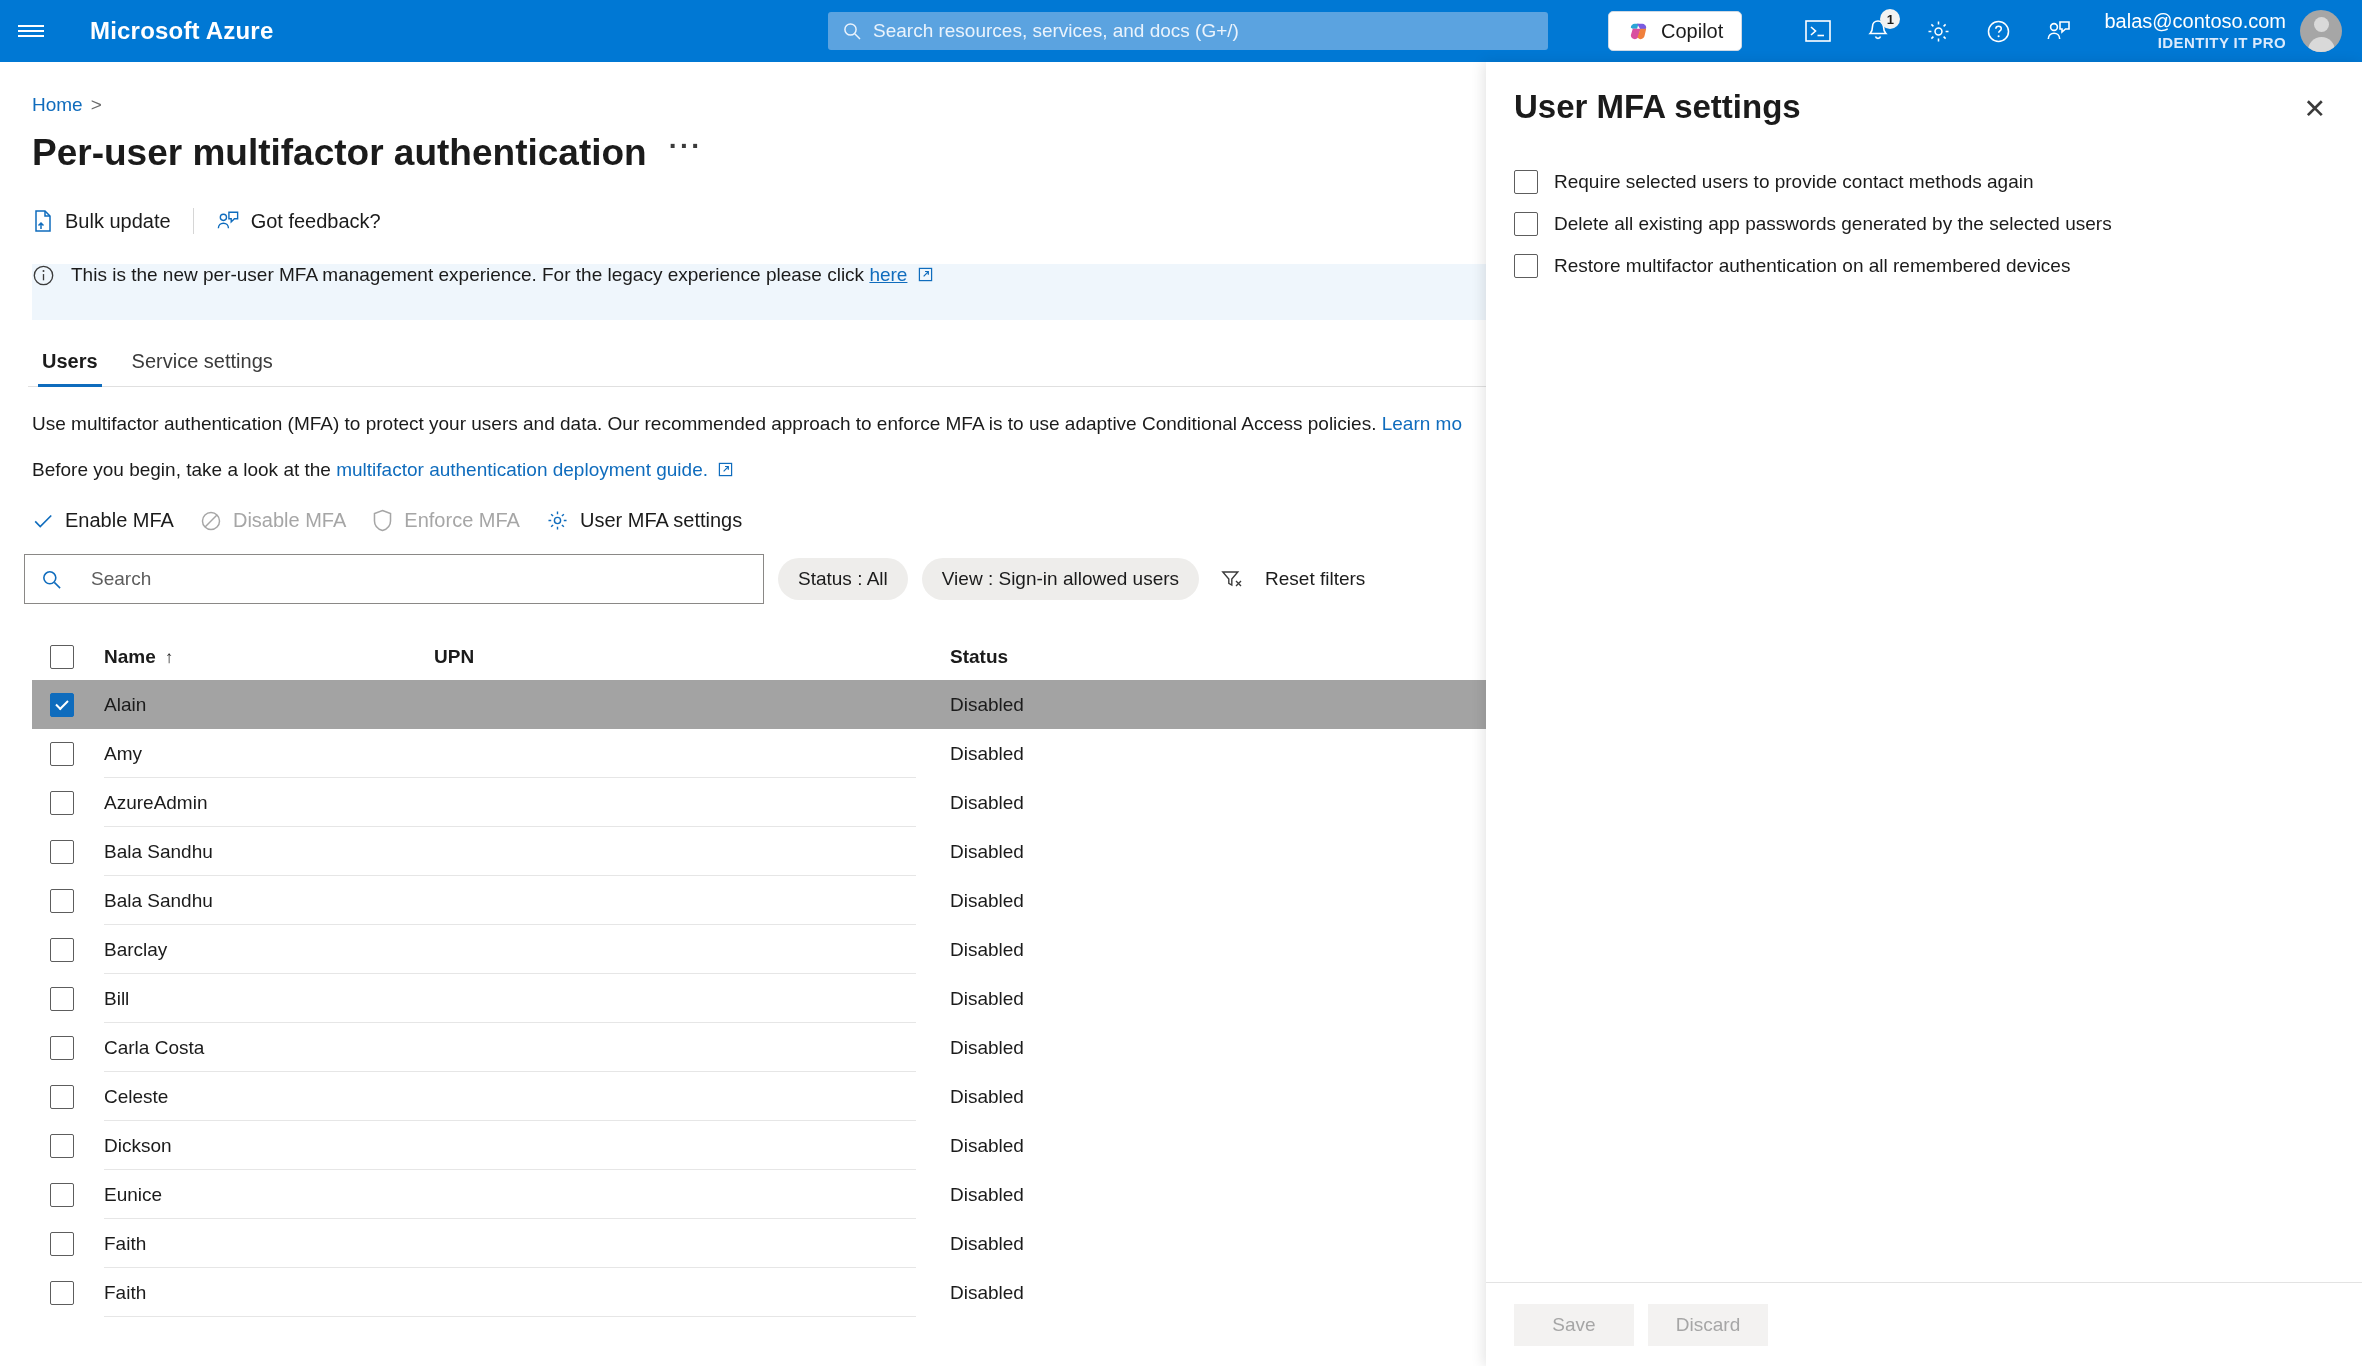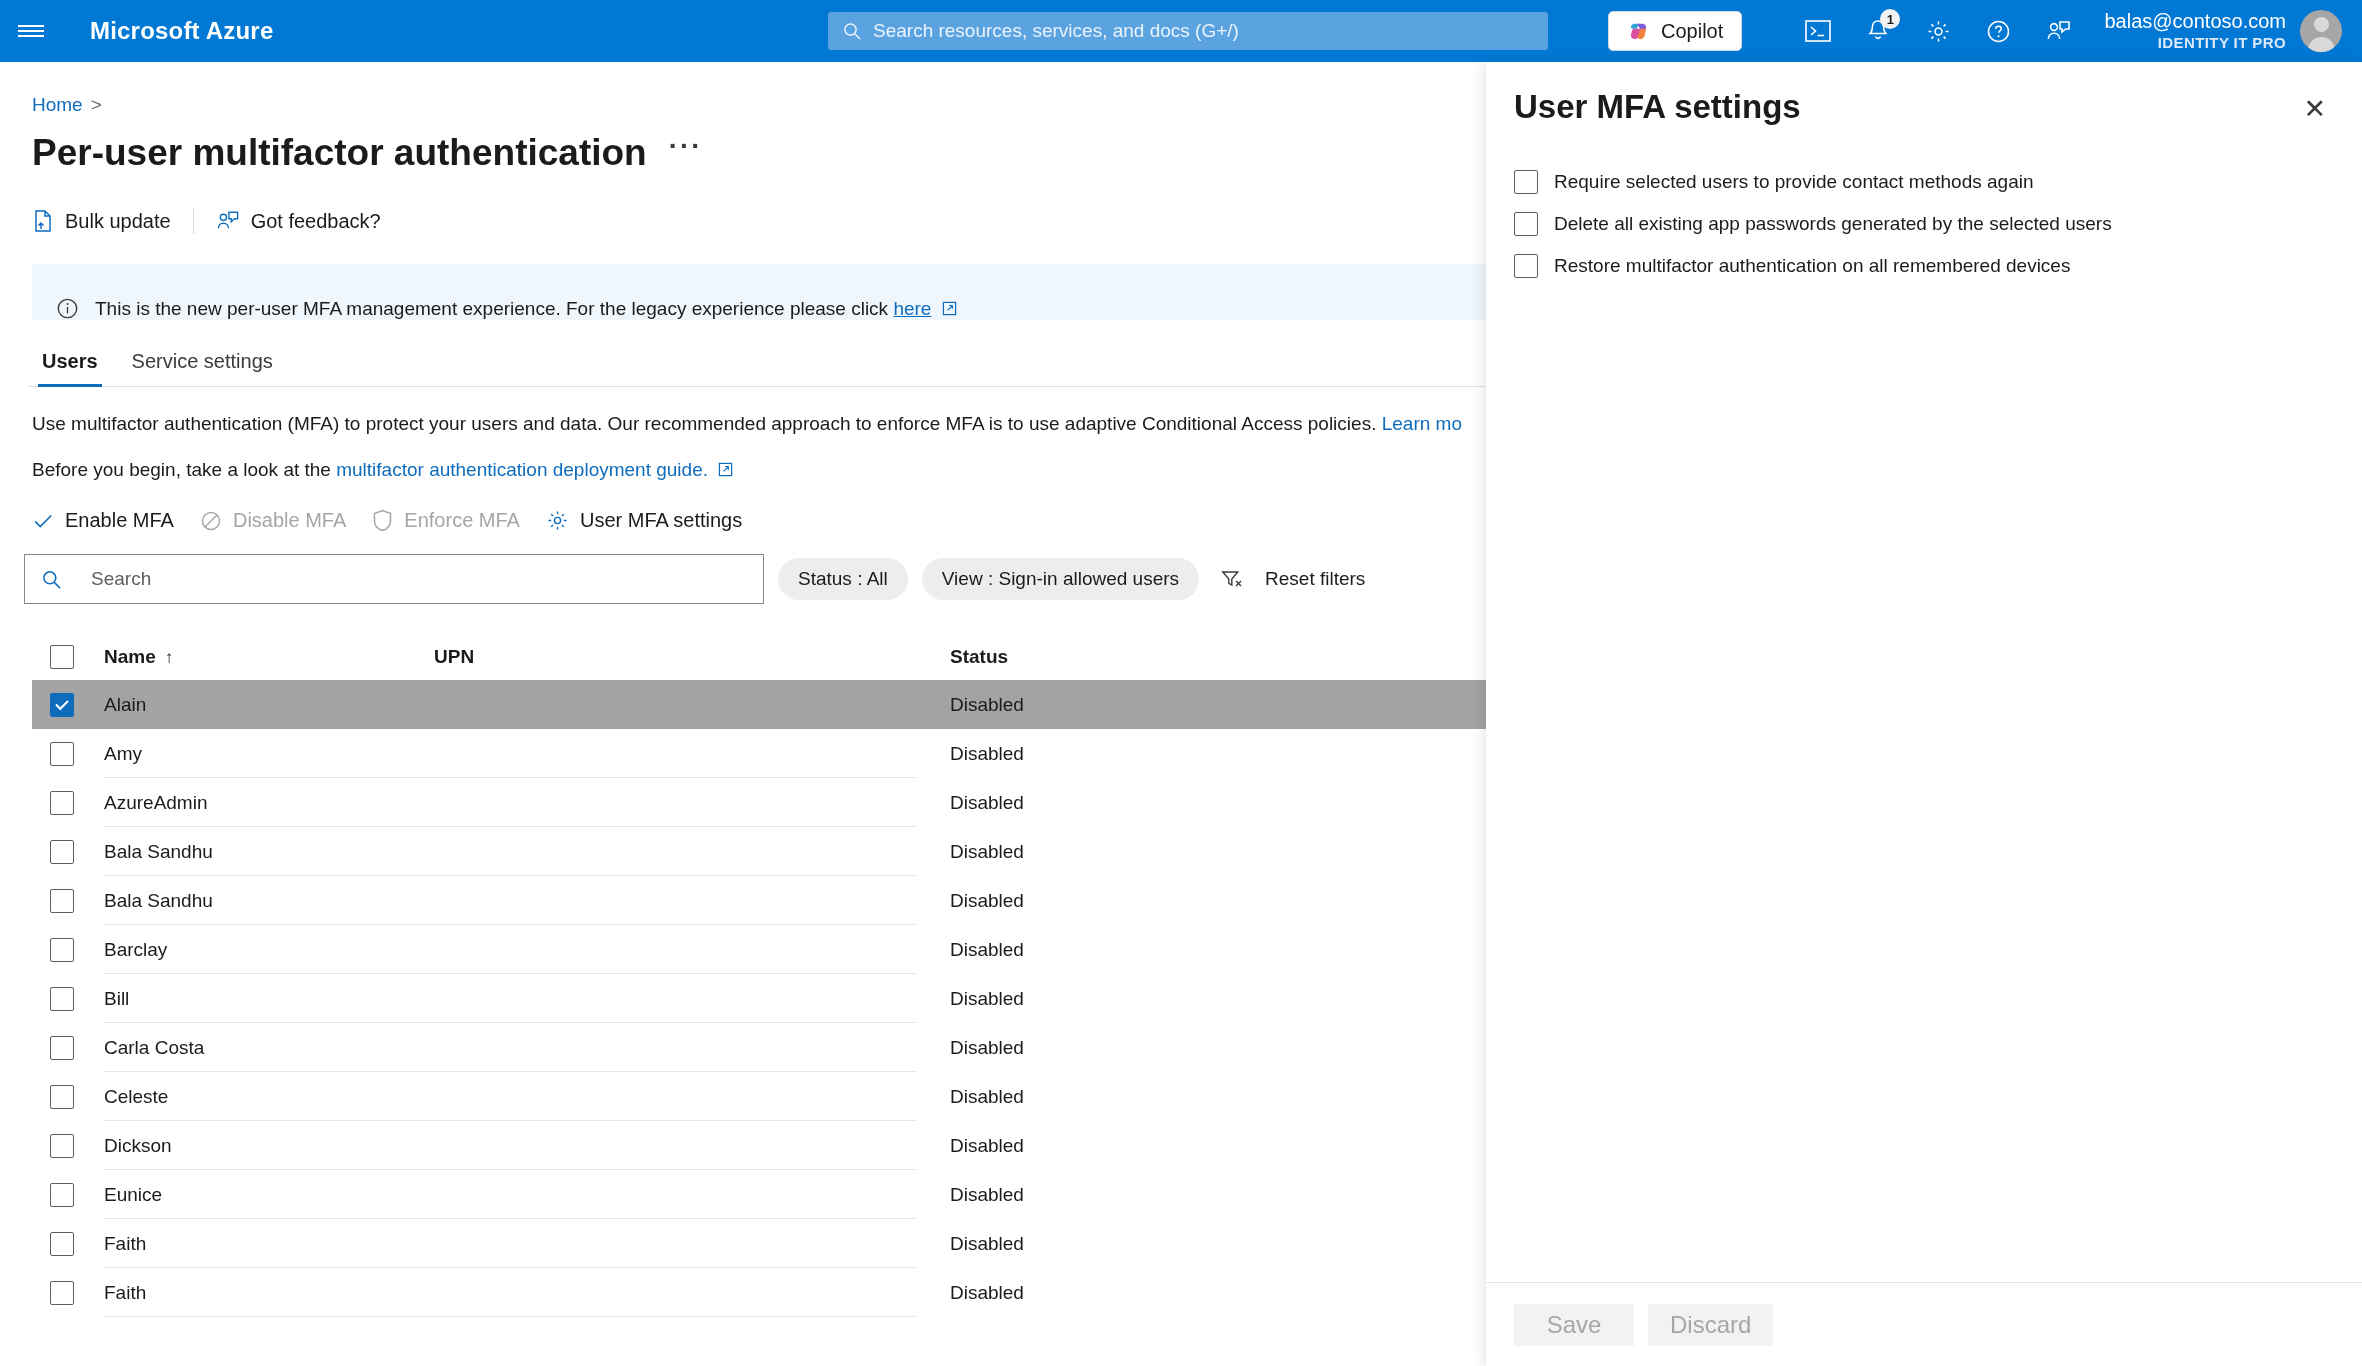--- a/index.html
+++ b/index.html
@@ -73,21 +73,21 @@
     display:flex; align-items:center; gap: 22px;
   }
   .ellipsis { font-size: 28px; color:#3b3b3b; letter-spacing:2px; cursor:pointer; line-height:1; padding-bottom:14px;}
 
   .cmdbar { margin: 30px 0 0 32px; display:flex; align-items:center; gap: 0; height: 34px; }
   .cmd { display:flex; align-items:center; gap:11px; cursor:pointer; font-size:20px; color:#1b1b1b; padding-right: 22px;}
   .vsep { width:1px; height:26px; background:#d6d6d6; margin: 0 22px 0 0; }
 
   .infobar {
     margin: 26px 0 0 32px; width: 1688px; height: 56px; background:#eff6fc;
-    display:flex; align-items:flex-end; padding-left: 24px; gap: 16px;
+    display:flex; align-items:flex-start; padding-left: 0; gap: 16px;
   }
   .infobar .txt { font-size:19px; color:#1b1b1b; white-space:nowrap; }
   .infobar a { color:#0f6cbd; text-decoration: underline; cursor:pointer; }
 
   .tabs { margin: 22px 0 0 28px; display:flex; gap: 6px; border-bottom: 1px solid #e0e0e0; width: 1458px;}
   .tab { padding: 8px 14px 13px 14px; font-size:20px; color:#3b3b3b; cursor:pointer; position:relative; }
   .tab.active { color:#1b1b1b; font-weight:700; }
   .tab.active::after { content:""; position:absolute; left:10px; right:10px; bottom:-1px; height:3px; background:#0f6cbd;}
 
   .para { margin: 26px 0 0 32px; font-size:19px; color:#1b1b1b; white-space:nowrap; }
@@ -143,21 +143,21 @@
   .close-x { font-size: 27px; color:#3b3b3b; cursor:pointer; line-height:1; margin-top:8px; }
   .panel-body { padding: 44px 0 0 28px; }
   .chk-row { display:flex; align-items:center; gap: 16px; margin-bottom: 18px; }
   .chk-lbl { font-size:19px; color:#1b1b1b; }
   .panel-foot {
     position:absolute; left:0; bottom:0; width:876px; height:84px; border-top:1px solid #e3e3e3;
     display:flex; align-items:center; padding-left: 28px; gap: 14px;
   }
   .btn {
     height: 42px; min-width: 120px; padding: 0 22px; background:#f3f2f1; border:none;
-    font-size:24px; font-family:inherit; display:flex; align-items:center; justify-content:center;
+    font-size:19px; font-family:inherit; display:flex; align-items:center; justify-content:center;
   }
   .btn.disabled { color:#a6a6a6; cursor:default; }
   svg { display:block; }
 </style>
 </head>
 <body>
 
 <div class="topbar">
   <div class="hamburger">
     <div>

